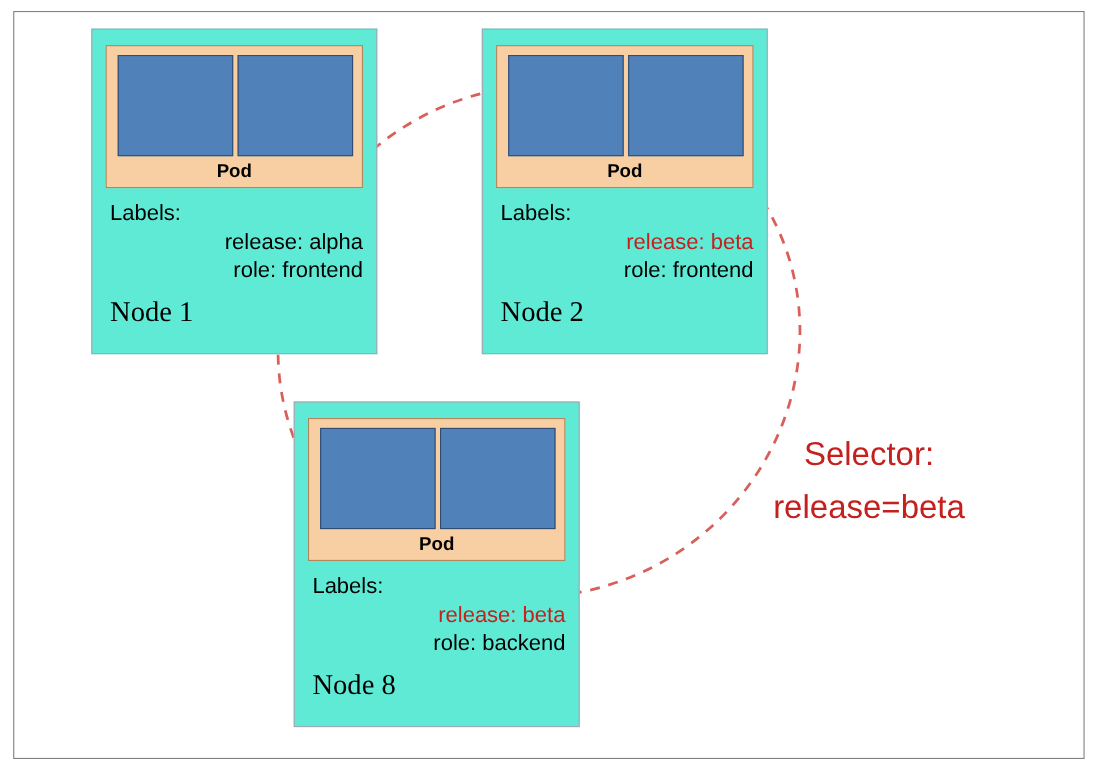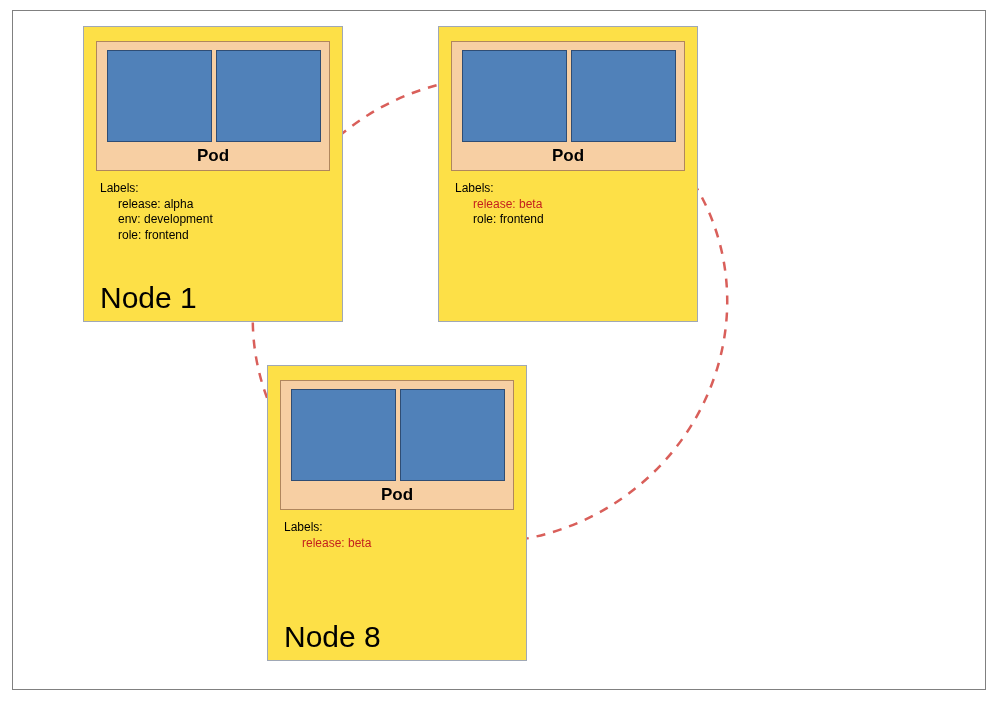--- a/index.html
+++ b/index.html
@@ -20,21 +20,21 @@
     top: 10px;
     width: 974px;
     height: 680px;
     border: 1px solid #808080;
     box-sizing: border-box;
   }
   .node {
     position: absolute;
     width: 260px;
     height: 296px;
-    background: #fde047;
+    background: #5eead4;
     border: 1px solid #a0a8b5;
     box-sizing: border-box;
   }
   .node-1 { left: 83px;  top: 26px; }
   .node-2 { left: 438px; top: 26px; }
   .node-3 { left: 267px; top: 365px; }
 
   .pod {
     position: absolute;
     left: 12px;
@@ -65,33 +65,34 @@
     font-size: 17px;
     font-weight: bold;
     color: #000;
   }
 
   .labels-block {
     position: absolute;
     left: 16px;
     top: 154px;
     width: 230px;
-    font-size: 12px;
+    font-size: 20px;
     line-height: 1.3;
     color: #000;
   }
-  .labels-block .label-row { margin-left: 18px; }
+  .labels-block .label-row { margin-left: 18px; text-align: right; }
   .labels-block .highlight { color: #c4201d; }
 
   .node-title {
     position: absolute;
     left: 16px;
-    bottom: 6px;
-    font-size: 30px;
+    bottom: 22px;
+    font-size: 26px;
     color: #000;
+    font-family: Liberation Serif, serif;
   }
 
   .selector-text {
     position: absolute;
     left: 645px;
     top: 390px;
     width: 290px;
     color: #c4201d;
     font-size: 30px;
     text-align: center;
@@ -115,45 +116,50 @@
 
   <div class="node node-1">
     <div class="pod">
       <div class="inner-box inner-left"></div>
       <div class="inner-box inner-right"></div>
       <div class="pod-label">Pod</div>
     </div>
     <div class="labels-block">
       <div>Labels:</div>
       <div class="label-row">release: alpha</div>
-      <div class="label-row">env: development</div>
       <div class="label-row">role: frontend</div>
     </div>
     <div class="node-title">Node 1</div>
   </div>
 
   <div class="node node-2">
     <div class="pod">
       <div class="inner-box inner-left"></div>
       <div class="inner-box inner-right"></div>
       <div class="pod-label">Pod</div>
     </div>
     <div class="labels-block">
       <div>Labels:</div>
       <div class="label-row highlight">release: beta</div>
       <div class="label-row">role: frontend</div>
     </div>
+    <div class="node-title">Node 2</div>
   </div>
 
   <div class="node node-3">
     <div class="pod">
       <div class="inner-box inner-left"></div>
       <div class="inner-box inner-right"></div>
       <div class="pod-label">Pod</div>
     </div>
     <div class="labels-block">
       <div>Labels:</div>
       <div class="label-row highlight">release: beta</div>
+      <div class="label-row">role: backend</div>
     </div>
     <div class="node-title">Node 8</div>
   </div>
 
+  <div class="selector-text">
+    <div>Selector:</div>
+    <div>release=beta</div>
+  </div>
 </div>
 
 </body></html>

